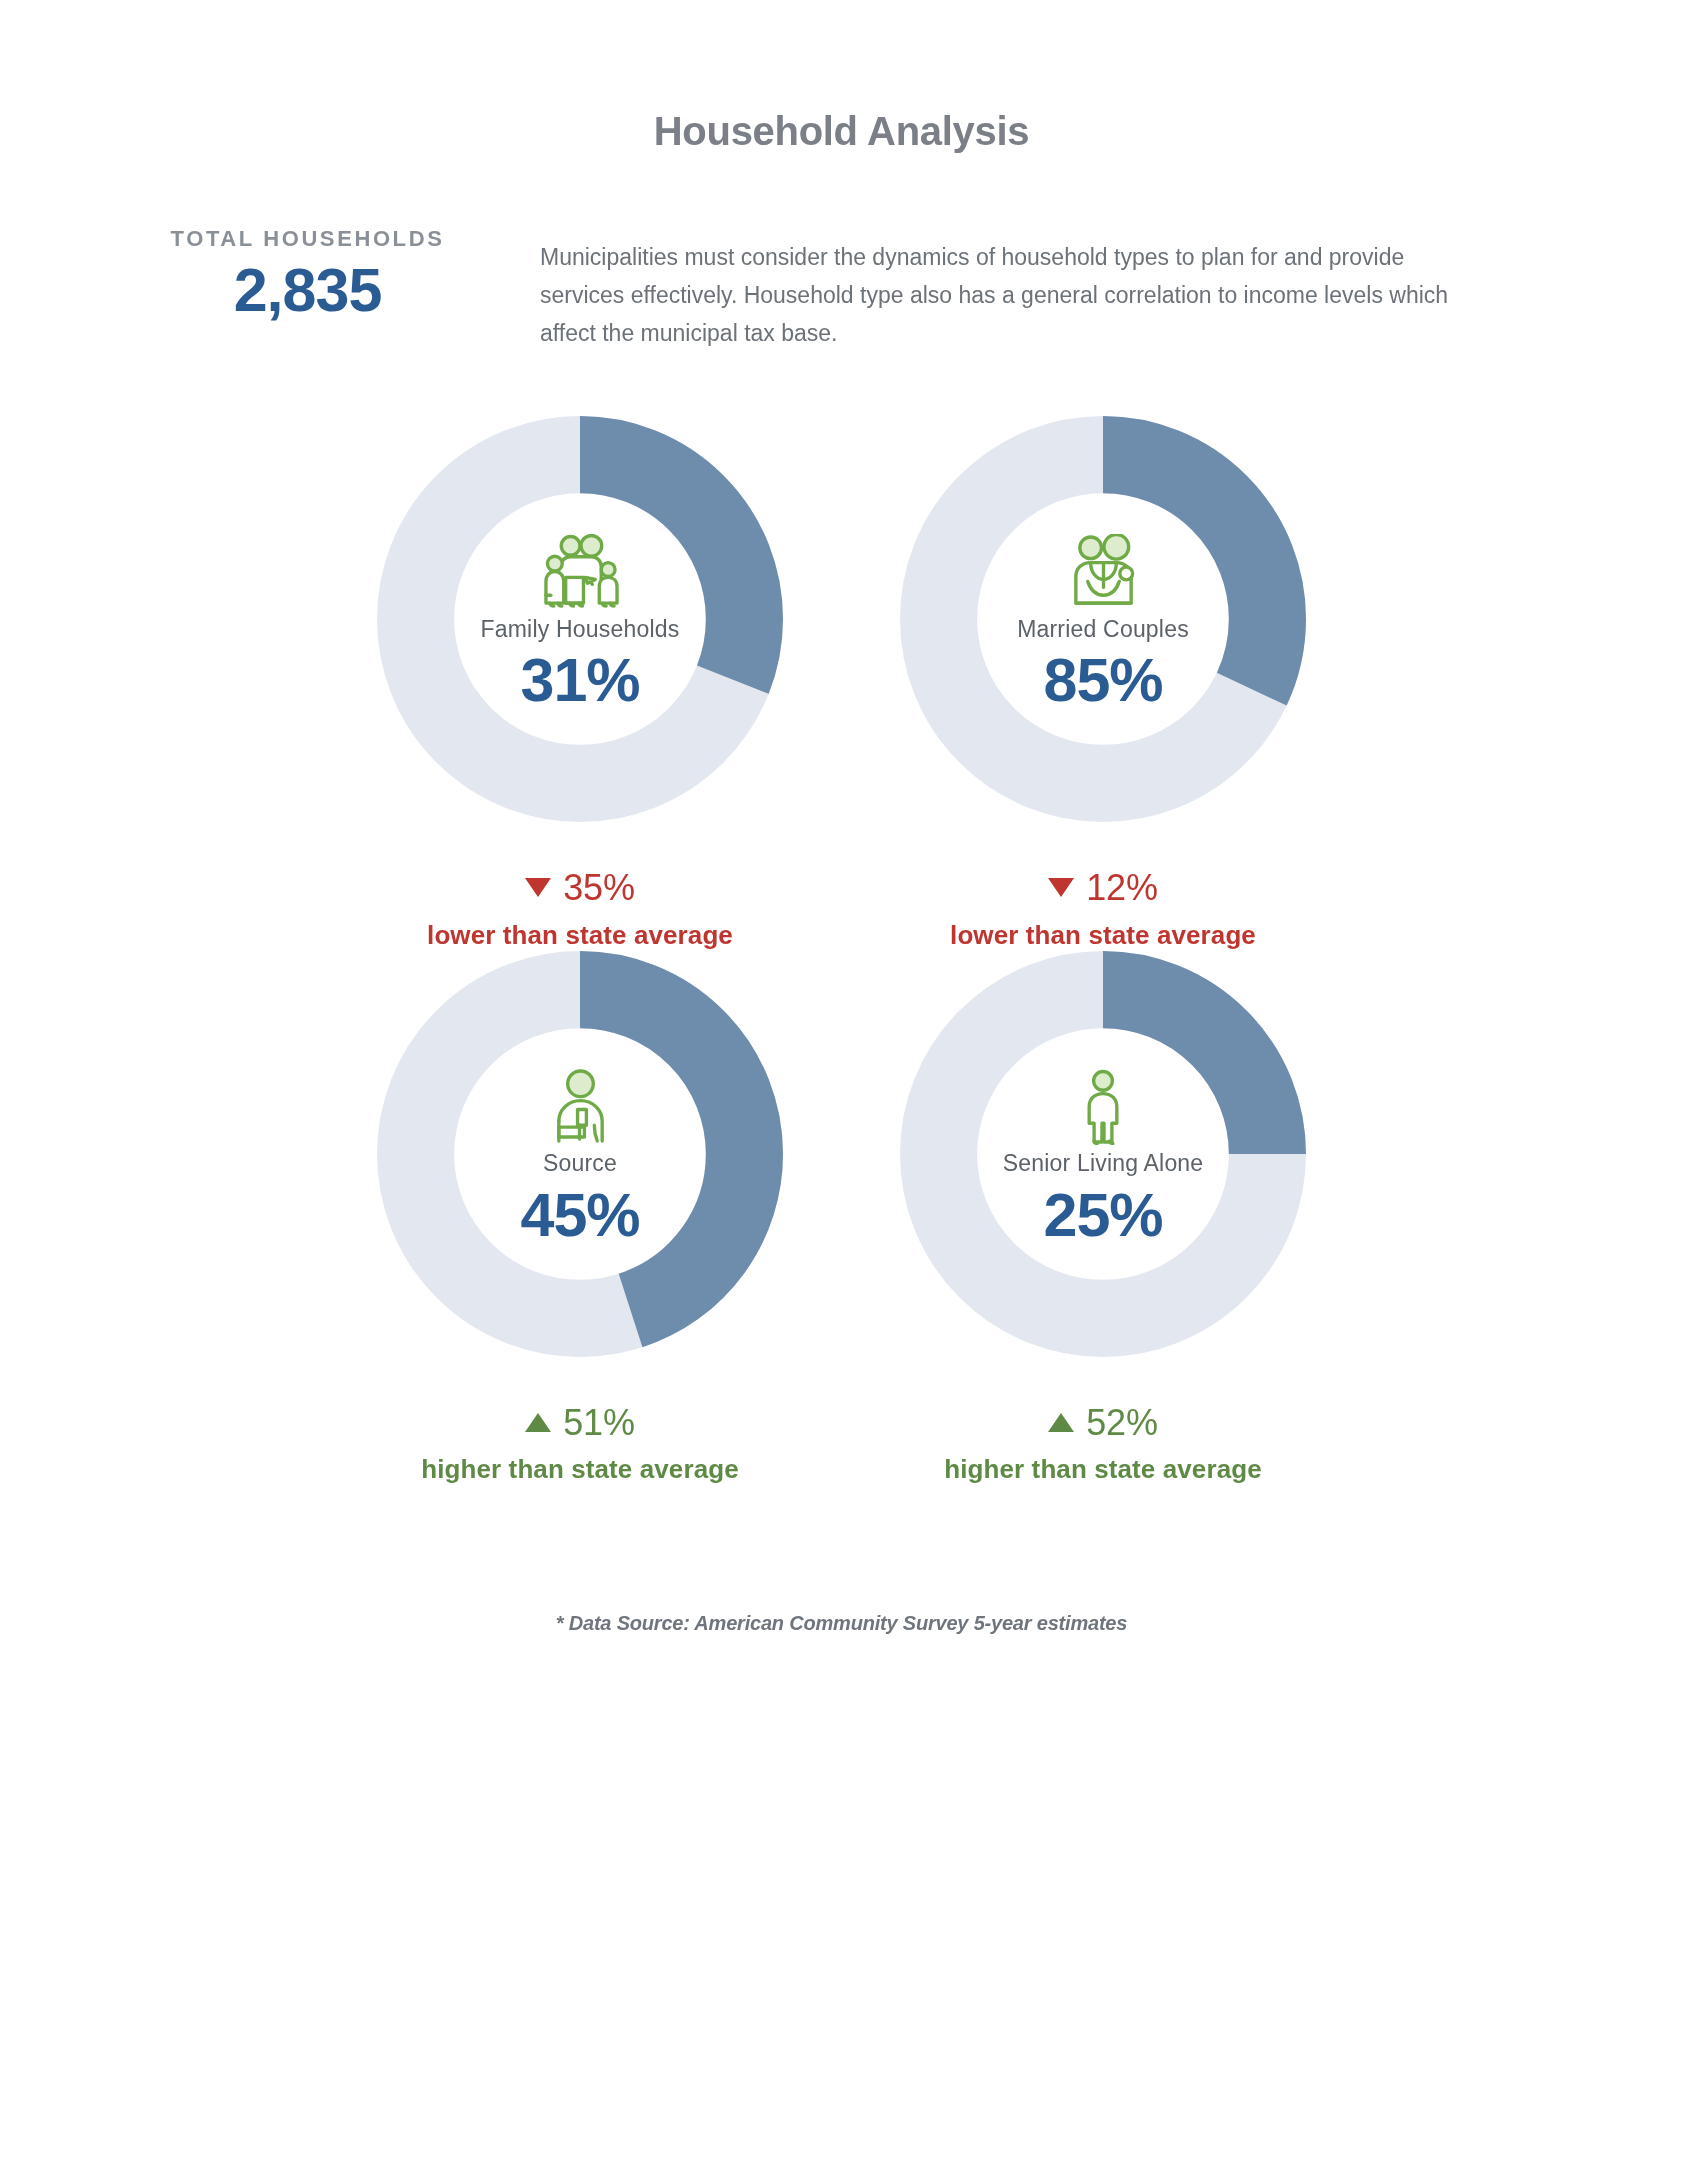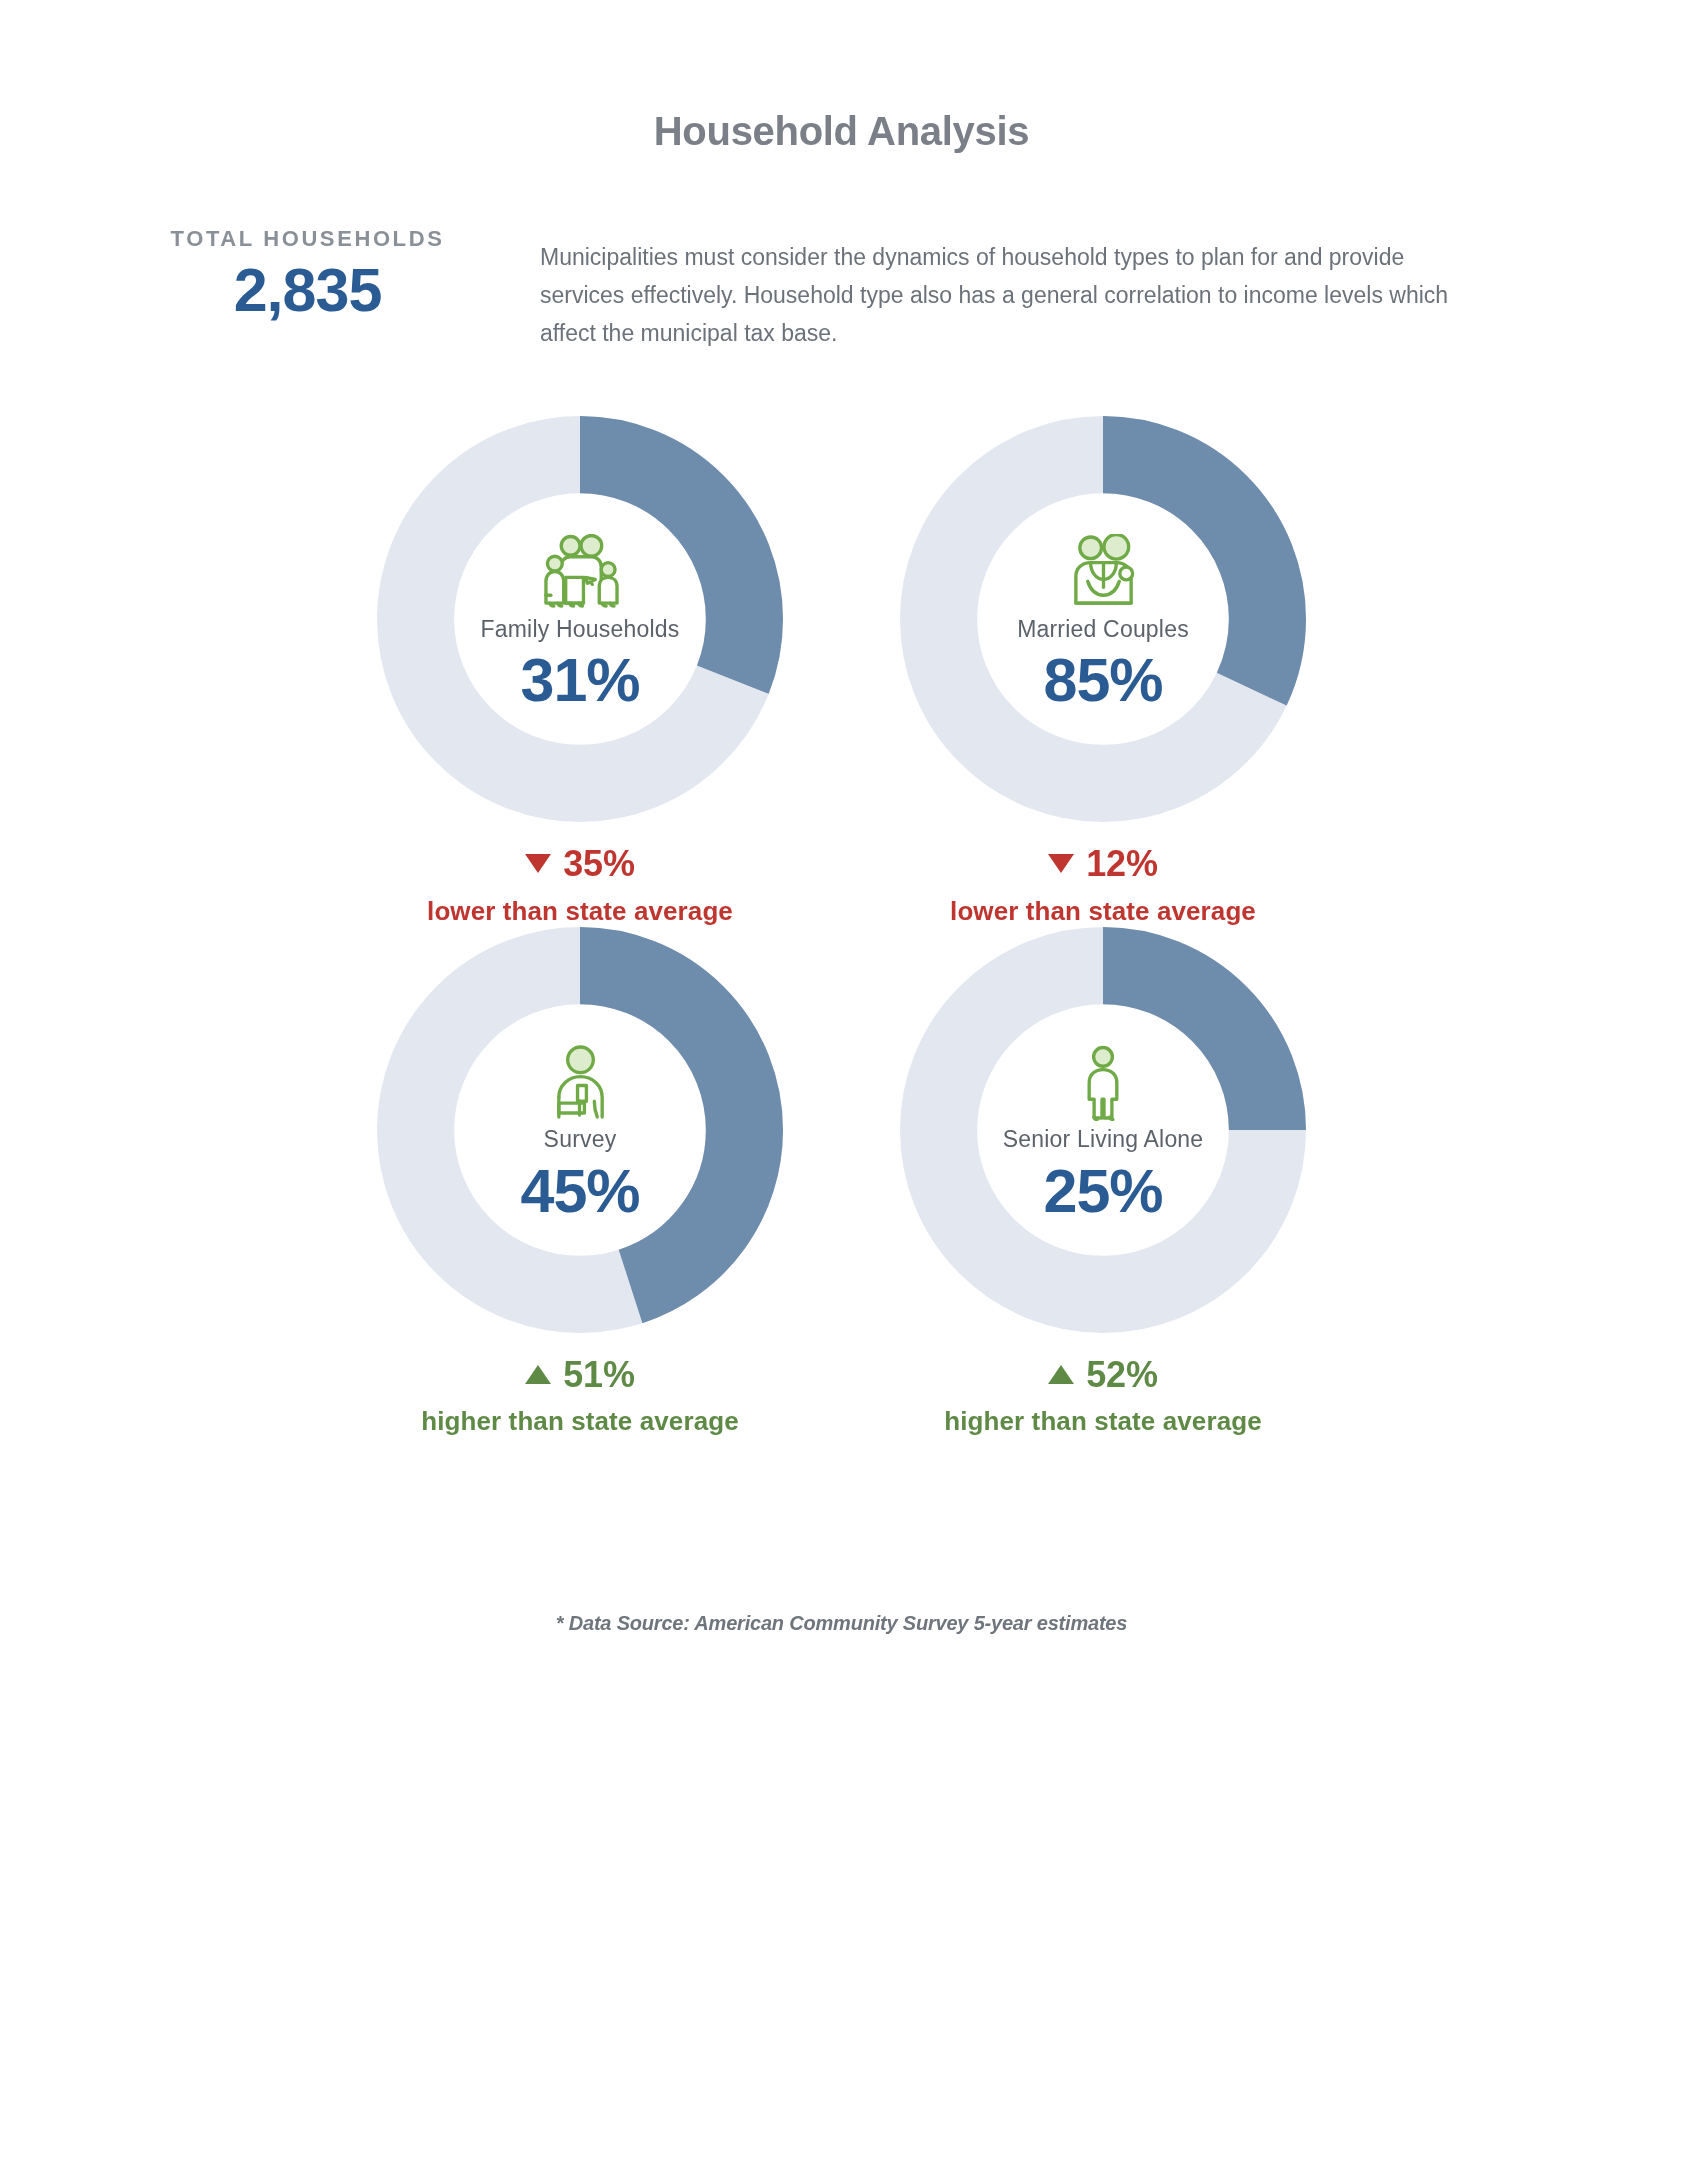--- a/index.html
+++ b/index.html
@@ -138,27 +138,28 @@
     line-height: 1.05;
   }
 
   
   .compare {
     margin-top: 22px;
     text-align: center;
   }
   .compare-main {
     font-size: 36px;
-    font-weight: bold;
+    font-weight: normal;
     line-height: 1.1;
     letter-spacing: -0.2px;
     display: flex;
     align-items: center;
     justify-content: center;
     gap: 12px;
+    margin-top: 24px;
   }
   .compare-arrow {
     width: 0;
     height: 0;
     display: inline-block;
   }
   .compare-arrow.down {
     border-left: 13px solid transparent;
     border-right: 13px solid transparent;
     border-top: 19px solid currentColor;
@@ -297,21 +298,21 @@
                   <circle cx="34" cy="16" r="13" fill="#dceccd"></circle>
                   <path d="M12 54c0-12 10-21 22-21s22 9 22 21v20"></path>
                   <path d="M12 54v20"></path>
                   <path d="M12 60h26v10H12z"></path>
                   <path d="M31 42h9v16h-9z"></path>
                   <path d="M33 58v14"></path>
                   <path d="M48 58c0 6 1 11 3 16"></path>
                 </g>
               </svg>
             </div>
-            <div class="donut-label">Survey</div>
+            <div class="donut-label">Source</div>
             <div class="donut-value">45%</div>
           </div>
         </div>
         <div class="compare up-tone">
           <div class="compare-main">
             <span class="compare-arrow up"></span>
             <span>51%</span>
           </div>
           <div class="compare-sub">higher than state average</div>
         </div>

